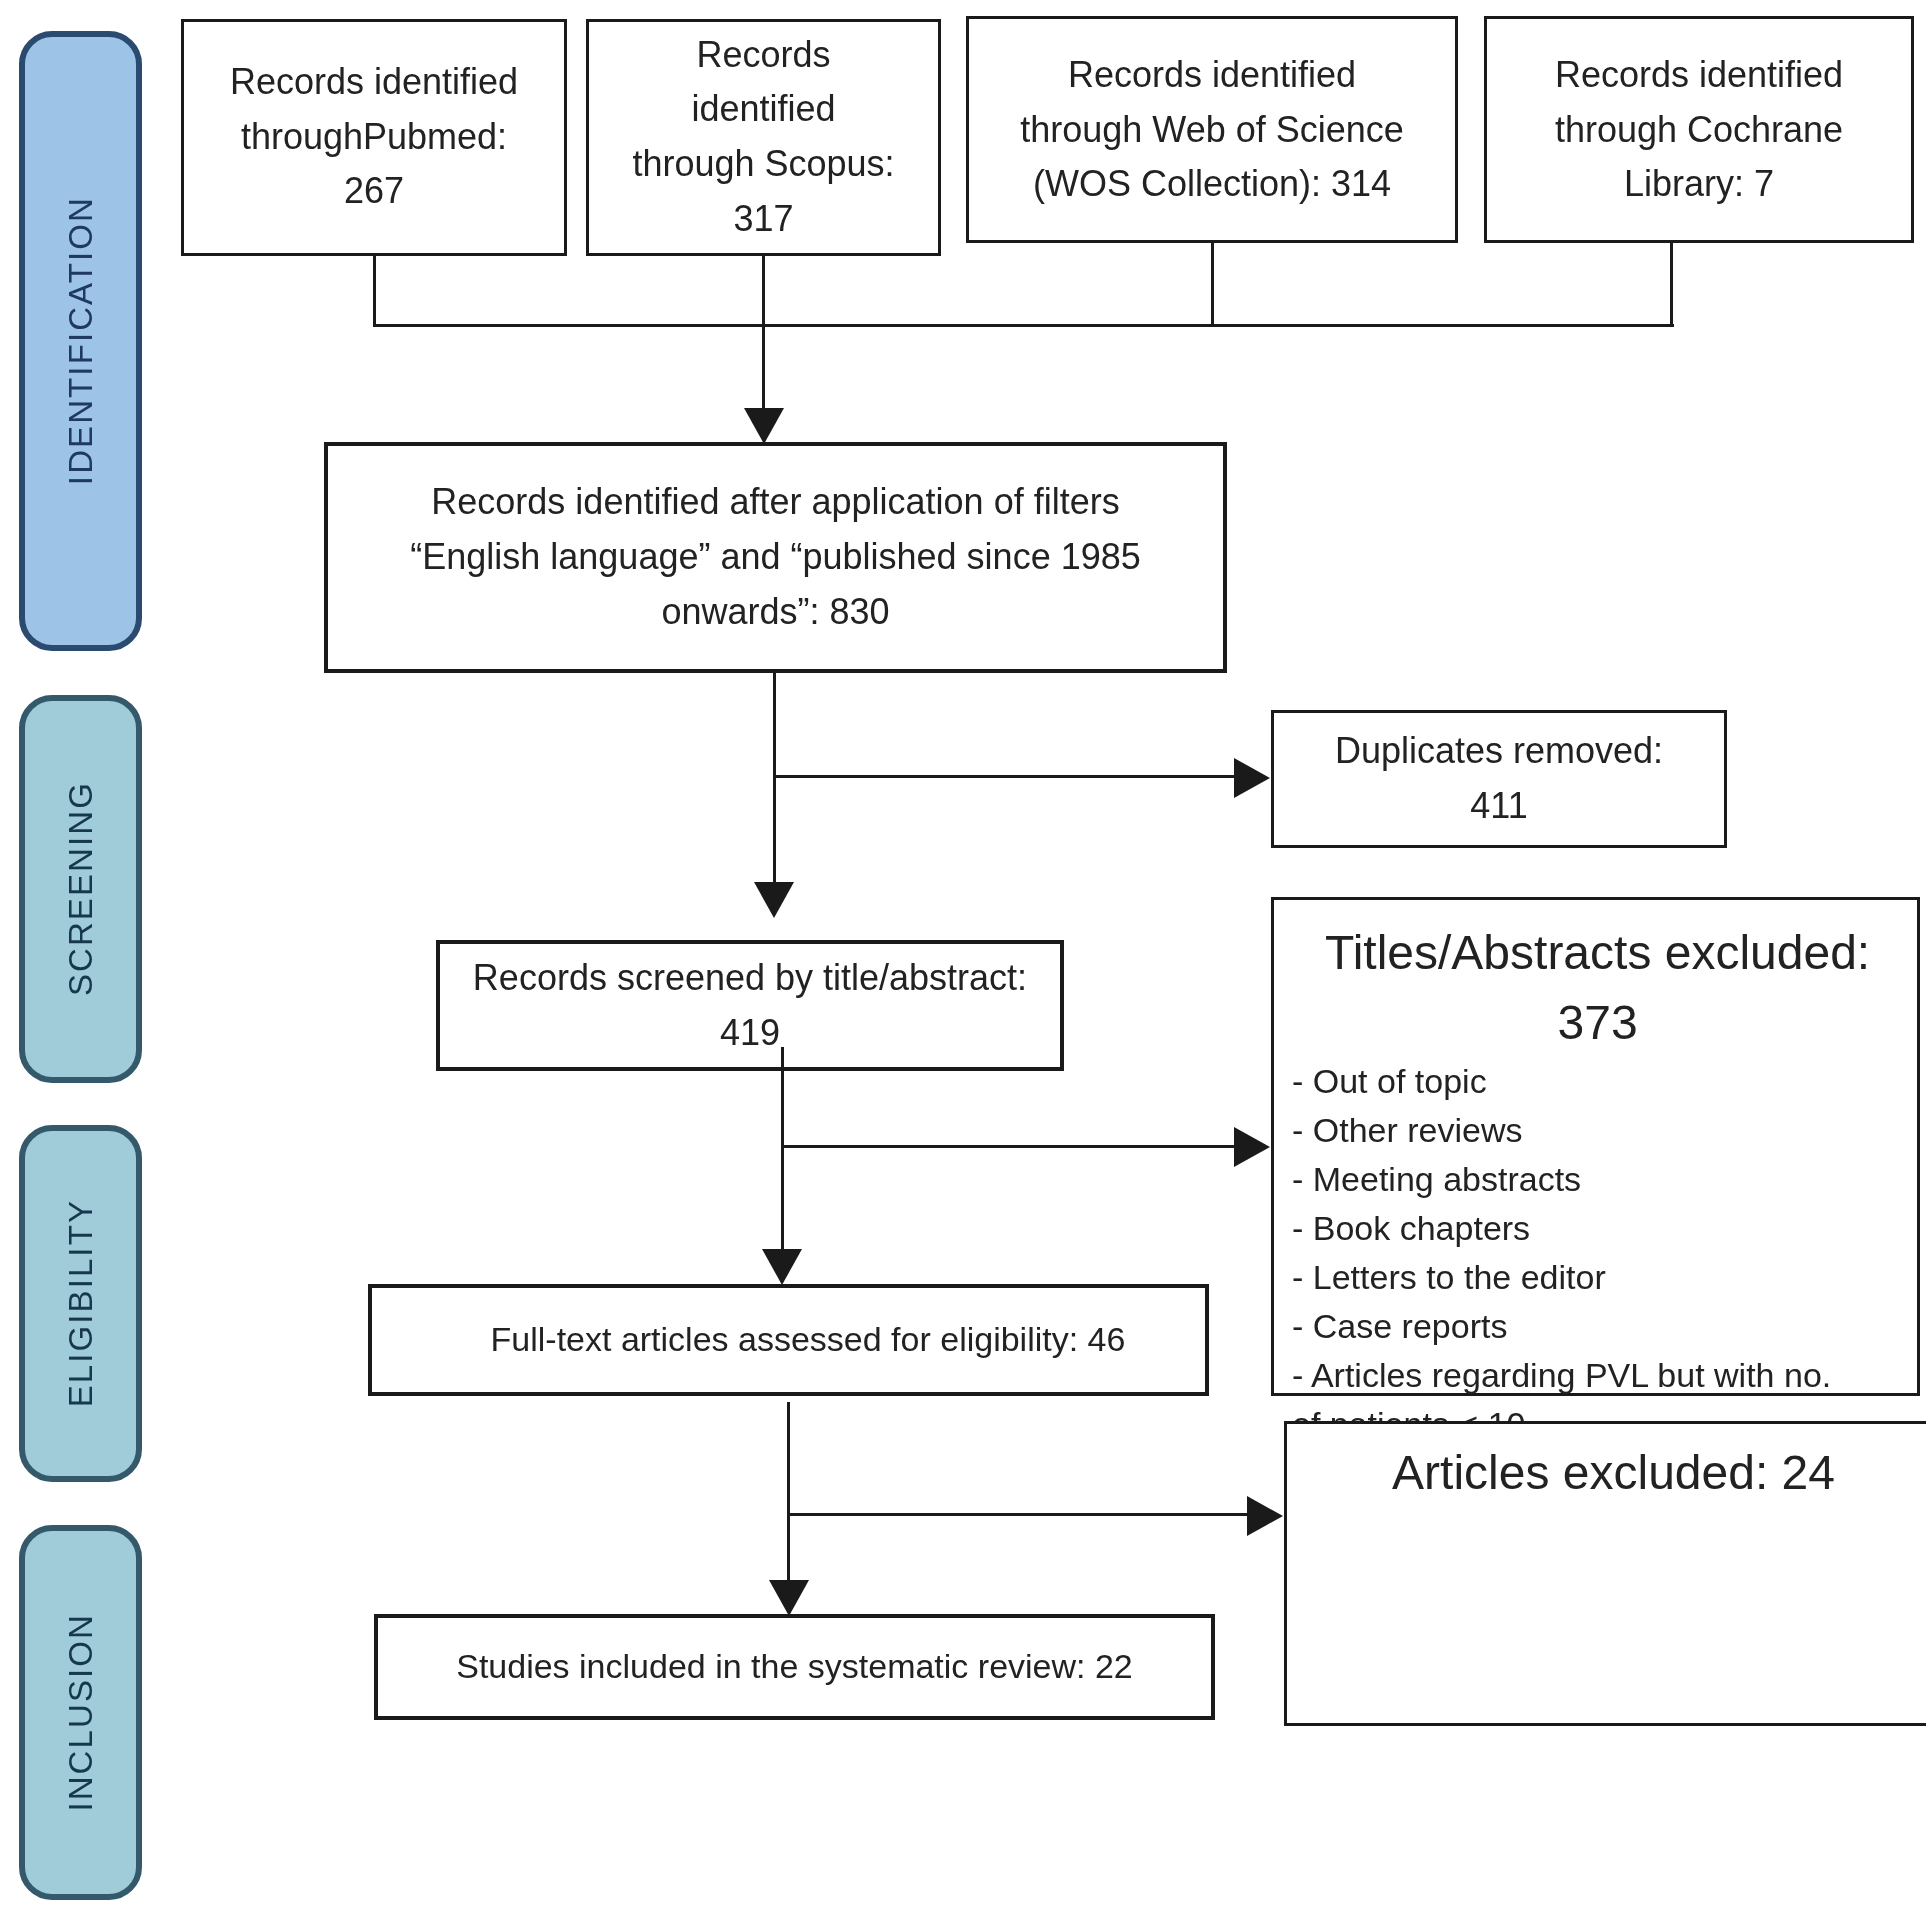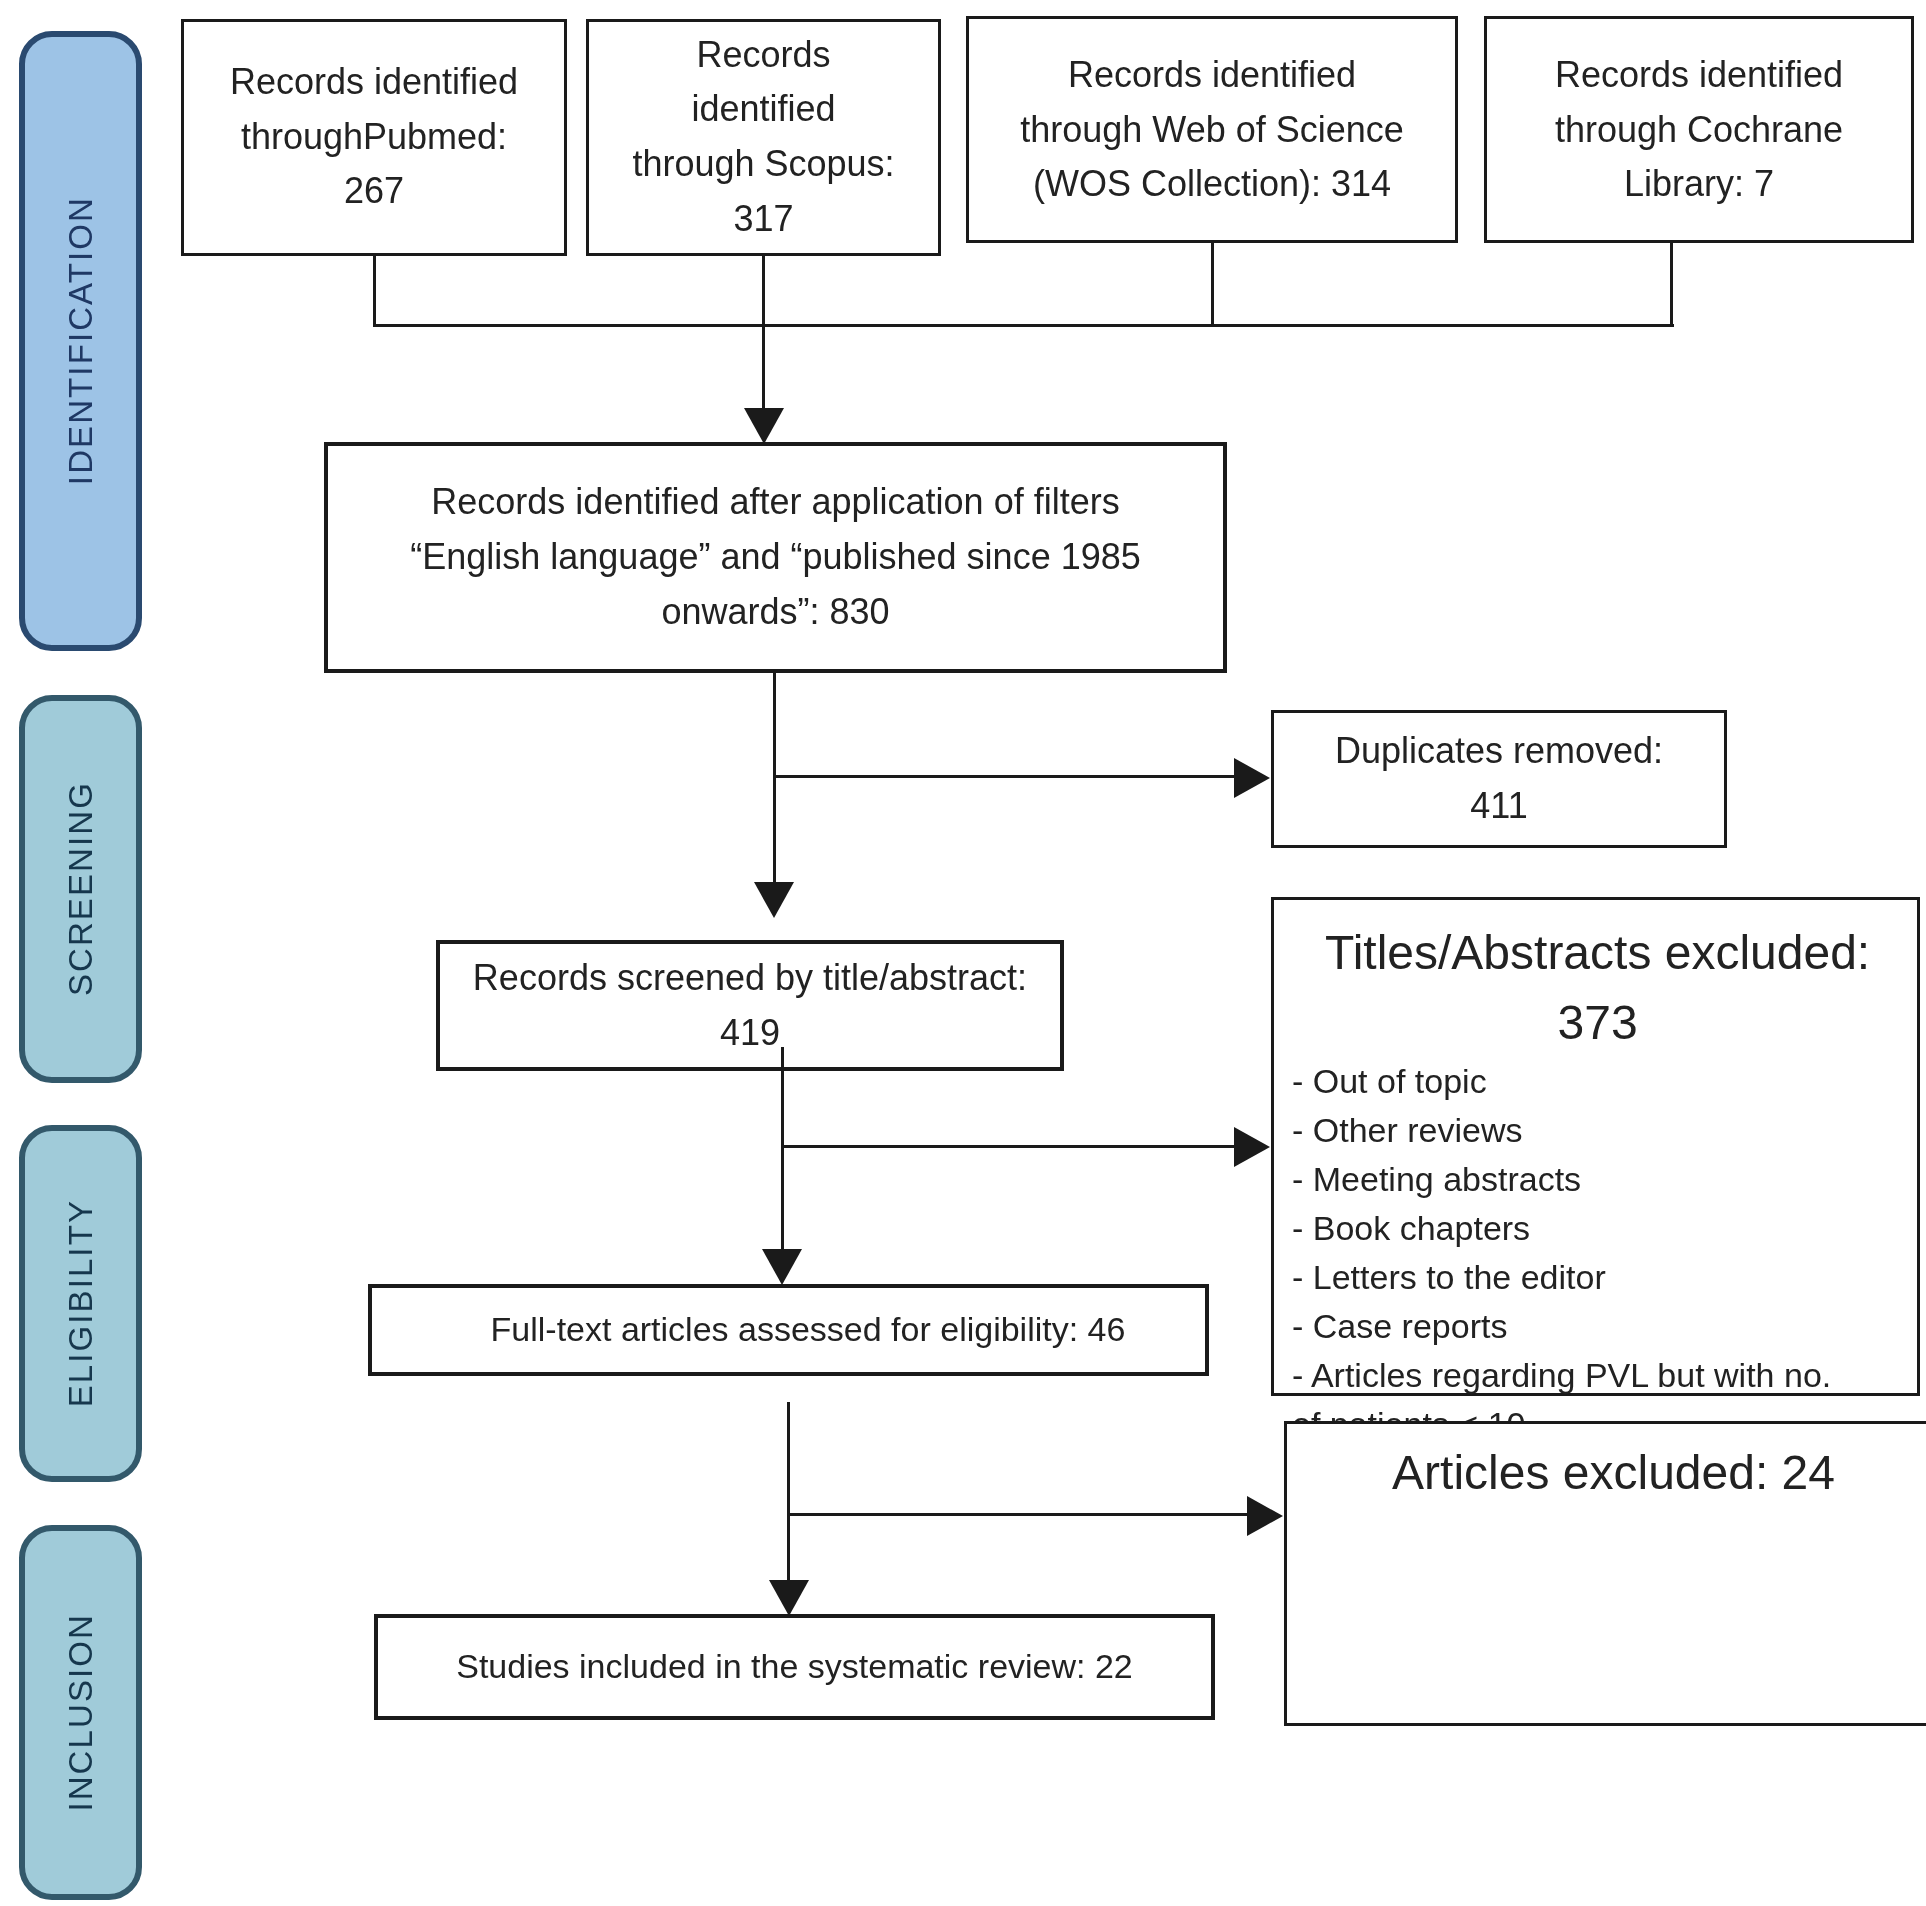--- a/index.html
+++ b/index.html
@@ -32,21 +32,21 @@
   #box-scopus{left:586px;top:18.5px;width:355px;height:237px;}
   #box-wos{left:966px;top:16.4px;width:492px;height:227px;}
   #box-cochrane{left:1484px;top:16.4px;width:430px;height:227px;}
   #box-filters{left:324px;top:442px;width:903px;height:231px;border-width:4.8px;}
   #box-duplicates{left:1271px;top:710px;width:456px;height:138px;align-items:center;}
   #box-screened{left:436px;top:916px;width:628px;height:131px;border-width:4.1px;margin-top:24px;}
   #box-titles-excluded{
     left:1271px;top:897px;width:649px;height:499px;
     display:block;padding:18px 13.7px 6.8px 18px;text-align:left;
   }
-  #box-fulltext{left:368px;top:1284px;width:841px;height:92px;border-width:4.1px;padding-left:39px;}
+  #box-fulltext{left:368px;top:1284px;width:841px;height:112px;border-width:4.1px;padding-left:39px;}
   #box-articles-excluded{
     left:1284px;top:1421px;width:655px;height:305px;
     display:block;padding:13.7px 12.3px 6.8px 16.4px;text-align:left;
   }
   #box-studies{left:374px;top:1614px;width:841px;height:106px;border-width:4.1px;text-align:right;}
   .extitle{text-align:center;font-size:48px;line-height:1.45;}
   .exlist{font-size:34px;line-height:1.44;text-align:left;}
   #box-articles-excluded .exlist{line-height:1.62;}
   
   .vline,.hline{position:absolute;background:#1a1a1a;}

